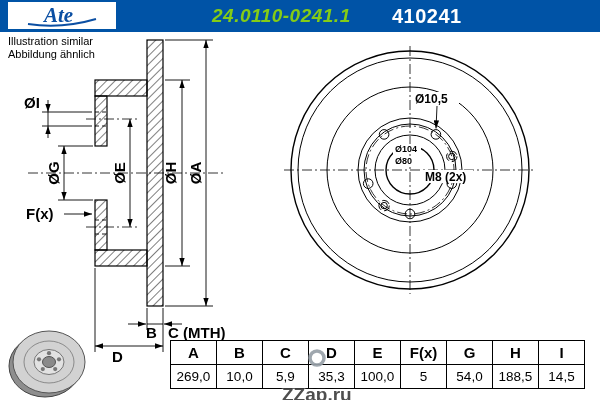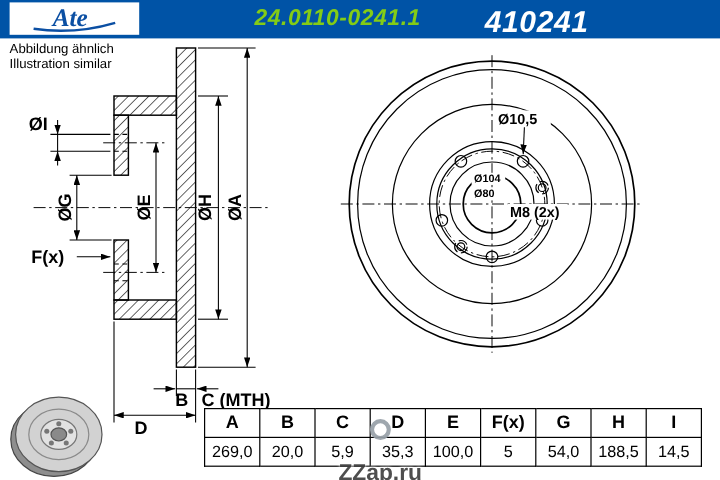--- a/index.html
+++ b/index.html
@@ -13,22 +13,22 @@
   }
   .logo-box {
     position:absolute; left:8px; top:2px; width:108px; height:27px;
     background:#ffffff; display:flex; align-items:center; justify-content:center;
   }
   .part-number {
     position:absolute; left:212px; top:5px; color:#84cc16;
     font-size:19px; font-weight:bold; font-style:italic; letter-spacing:.5px;
   }
   .reference {
-    position:absolute; left:404px; top:5px; color:#ffffff;
-    font-size:25px; font-weight:bold; font-style:italic; letter-spacing:.5px;
+    position:absolute; left:392px; top:5px; color:#ffffff;
+    font-size:20px; font-weight:bold; letter-spacing:.5px;
   }
   .note {
     position:absolute; left:8px; top:35px; font-size:11px; line-height:13px; color:#000;
   }
   svg.drawing { position:absolute; left:0; top:0; }
 
   .dim-table {
     position:absolute; left:170px; top:340px; border-collapse:collapse;
     background:#fff; z-index:2;
   }
@@ -67,22 +67,22 @@
     <svg width="84" height="25">
       <text x="24" y="19" style="font:italic bold 21px &quot;Liberation Serif&quot;, serif; fill:#0b4fa3;">Ate</text>
       <path d="M8,21 Q 42,26 76,16" stroke="#0b4fa3" stroke-width="2" fill="none"></path>
     </svg>
   </div>
   <div class="part-number">24.0110-0241.1</div>
   <div class="reference">410241</div>
 </div>
 
 <div class="note">
+  <div>Illustration similar</div>
   <div>Abbildung ähnlich</div>
-  <div>Illustration similar</div>
 </div>
 
 <svg class="drawing" width="600" height="400" viewBox="0 0 600 400">
   <defs>
     <pattern id="hatch" width="6" height="6" patternUnits="userSpaceOnUse" patternTransform="rotate(45)">
       <line x1="0" y1="0" x2="0" y2="6" stroke="#000" stroke-width="1"></line>
     </pattern>
     <marker id="arr" markerWidth="9" markerHeight="6" refX="9" refY="3" orient="auto-start-reverse">
       <path d="M0,0 L9,3 L0,6 z" fill="#000"></path>
     </marker>
@@ -228,21 +228,21 @@
     <th>C</th>
     <th>D</th>
     <th>E</th>
     <th>F(x)</th>
     <th>G</th>
     <th>H</th>
     <th>I</th>
   </tr>
   <tr>
     <td>269,0</td>
-    <td>20,0</td>
+    <td>10,0</td>
     <td>5,9</td>
     <td>35,3</td>
     <td>100,0</td>
     <td>5</td>
     <td>54,0</td>
     <td>188,5</td>
     <td>14,5</td>
   </tr>
 </tbody>
   </table>

